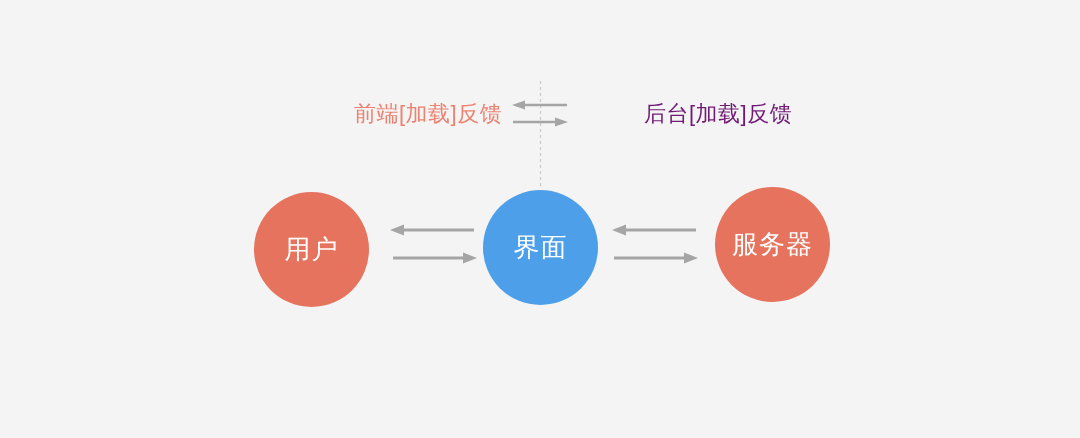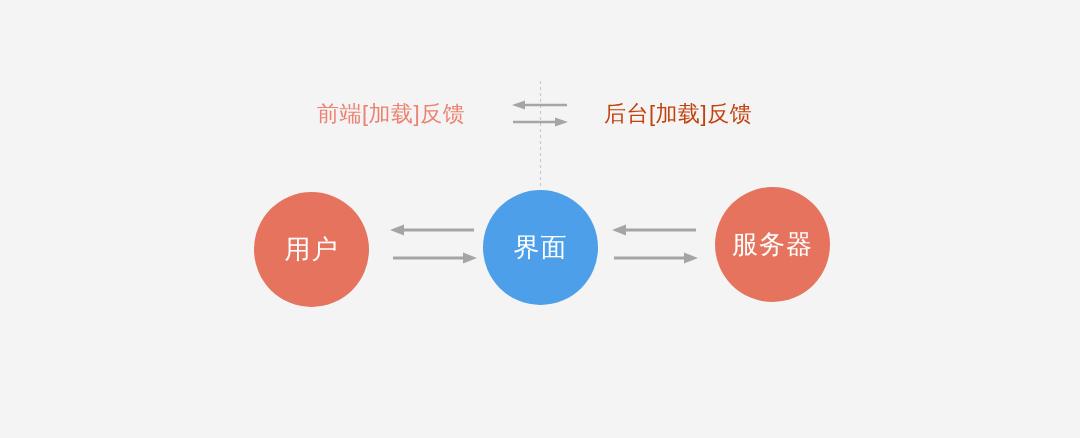--- a/index.html
+++ b/index.html
@@ -90,22 +90,22 @@
         <line x1="625" y1="230" x2="696" y2="230" stroke-width="3" stroke="#a5a5a5"></line>
         <polygon points="612,230 626,224.5 626,235.5" fill="#a5a5a5"></polygon>
       </g>
       <g>
         <line x1="614" y1="258" x2="685" y2="258" stroke-width="3" stroke="#a5a5a5"></line>
         <polygon points="698,258 684,252.5 684,263.5" fill="#a5a5a5"></polygon>
       </g>
     </g>
   </svg>
 
-  <div class="top-label left" style="color: rgb(236, 130, 114);">前端[加载]反馈</div>
-  <div class="top-label right" style="color: #c2410c;">后台[加载]反馈</div>
+  <div class="top-label left" style="color: rgb(236, 130, 114); margin-left: 37px;">前端[加载]反馈</div>
+  <div class="top-label right" style="color: #701a75; margin-left: 40px;">后台[加载]反馈</div>
 
   <div class="node interface" style="background: rgb(77, 159, 233);">
     <span class="node-label">界面</span>
   </div>
 
   <div class="node user" style="background: rgb(229, 115, 94);">
     <span class="node-label">用户</span>
   </div>
 
   <div class="node server" style="background: rgb(229, 115, 94);">

